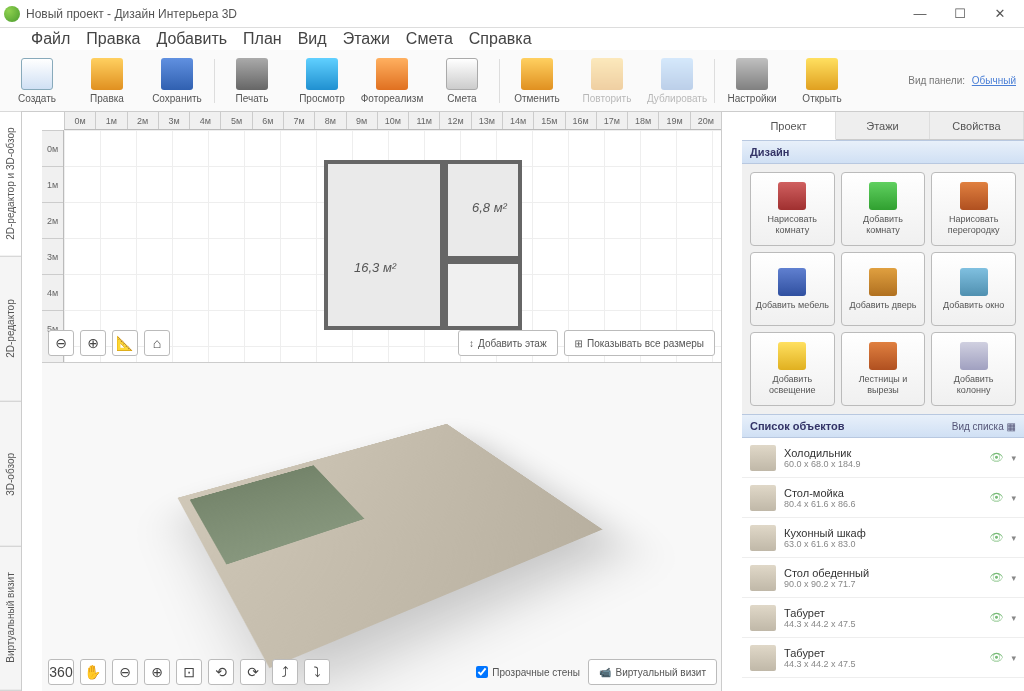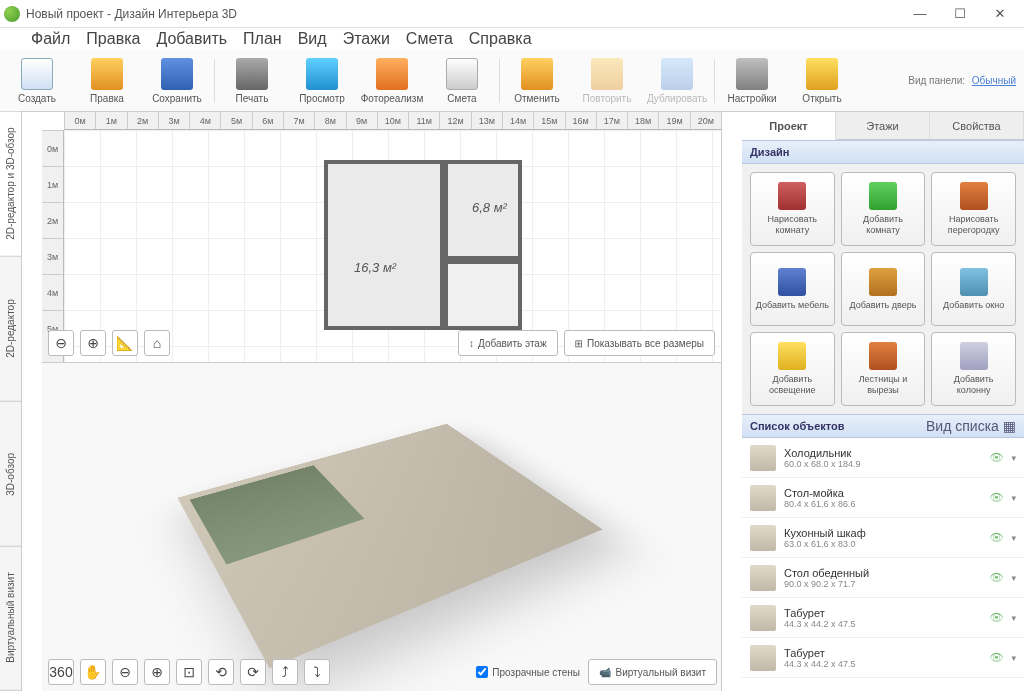--- a/index.html
+++ b/index.html
@@ -52,24 +52,24 @@
 .render3d::before { content: ''; position: absolute; top: 10px; left: 10px; width: 140px; height: 120px; background: linear-gradient(#3a5a3a, #5a7a5a); opacity: 0.6; }
 
 .v3d-tools { position: absolute; bottom: 6px; left: 6px; display: flex; gap: 6px; }
 .v3d-right-tools { position: absolute; bottom: 6px; right: 4px; display: flex; gap: 8px; align-items: center; }
 .checkbox { display: flex; align-items: center; gap: 4px; font-size: 10px; color: #555; }
 .checkbox input { width: 12px; height: 12px; }
 
 .right-panel { width: 282px; background: #f6f6f6; display: flex; flex-direction: column; }
 .rp-tabs { height: 28px; display: flex; border-bottom: 1px solid #ccc; }
 .rp-tab { flex: 1; display: flex; align-items: center; justify-content: center; font-size: 11px; color: #555; cursor: pointer; border-right: 1px solid #ddd; background: #eee; }
-.rp-tab.active { background: #fff; font-weight: bold; border-bottom: 1px solid #fff; margin-bottom: -1px; }
+.rp-tab.active { background: #fff; font-weight: normal; border-bottom: 1px solid #fff; margin-bottom: -1px; }
 
 .section-header { height: 24px; background: linear-gradient(#e8f0fa, #d0e0f4); border-top: 1px solid #b8c8e0; border-bottom: 1px solid #b8c8e0; display: flex; align-items: center; padding: 0 8px; font-size: 11px; color: #336; font-weight: bold; }
-.section-header .right { margin-left: auto; font-weight: normal; font-size: 14px; color: #557; text-align: right; }
+.section-header .right { margin-left: auto; font-weight: normal; font-size: 10px; color: #557; text-align: right; }
 
 .design-grid { display: grid; grid-template-columns: repeat(3, 1fr); gap: 6px; padding: 8px; background: #f0f0f0; }
 .design-btn { height: 74px; border: 1px solid #bbb; border-radius: 4px; background: linear-gradient(#fff, #f0f0f0); display: flex; flex-direction: column; align-items: center; justify-content: center; gap: 4px; cursor: pointer; padding: 4px; }
 .design-btn .db-icon { width: 28px; height: 28px; border-radius: 3px; }
 .design-btn .db-label { font-size: 9px; color: #555; text-align: center; line-height: 1.2; }
 
 .object-list { flex: 1; overflow-y: auto; background: #fff; }
 .obj-item { height: 40px; display: flex; align-items: center; padding: 0 8px; border-bottom: 1px solid #eee; cursor: pointer; gap: 8px; }
 .obj-thumb { width: 26px; height: 26px; background: linear-gradient(#e0d8c8, #c0b8a8); border-radius: 2px; }
 .obj-info { flex: 1; }

